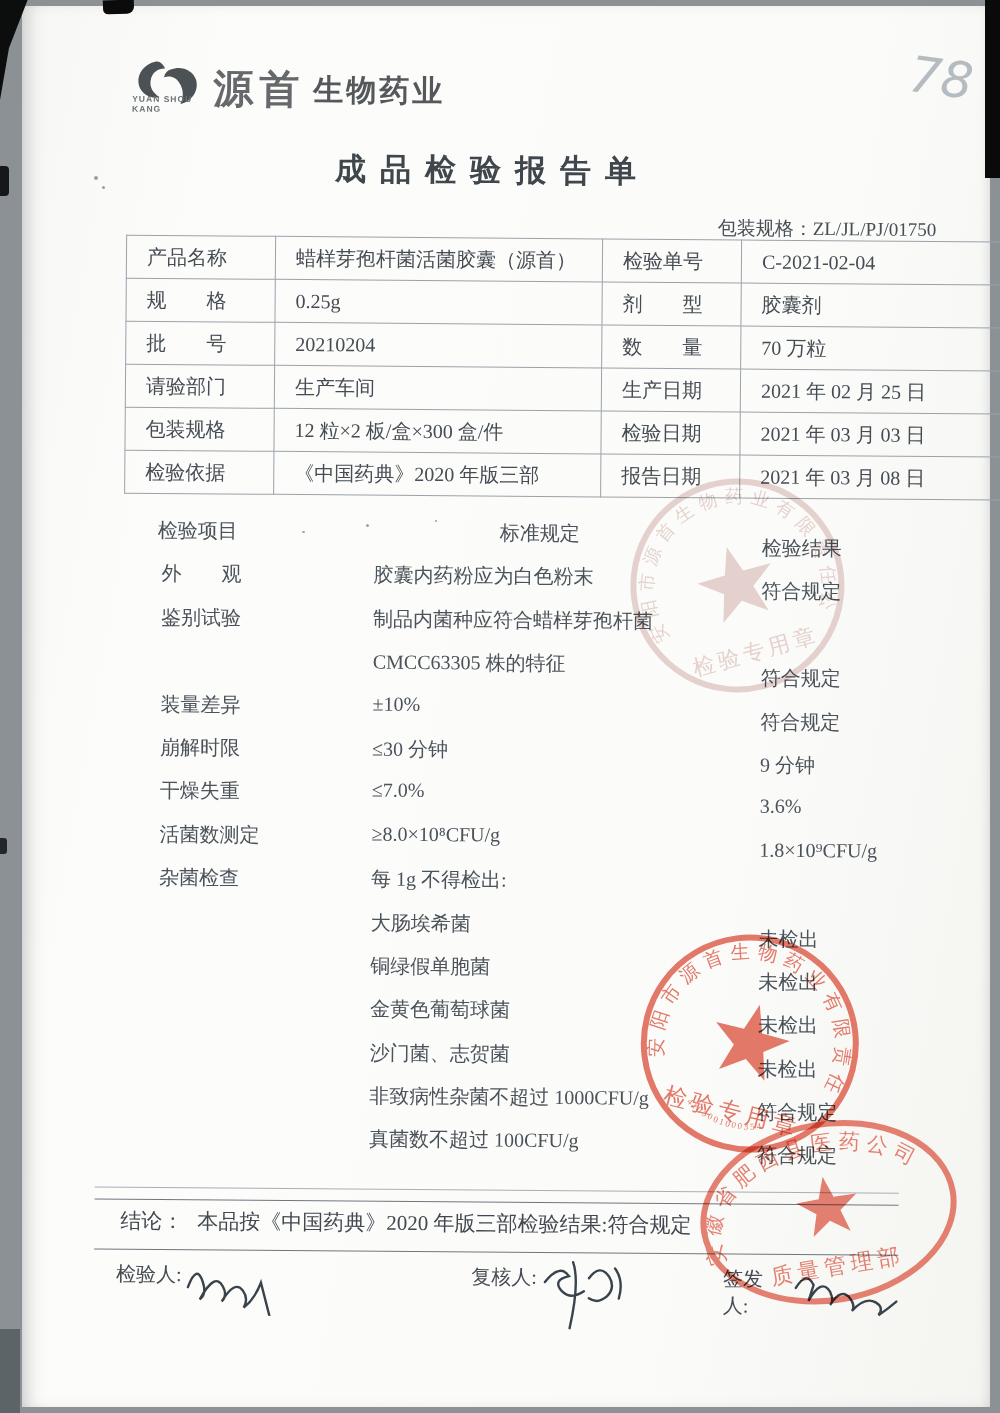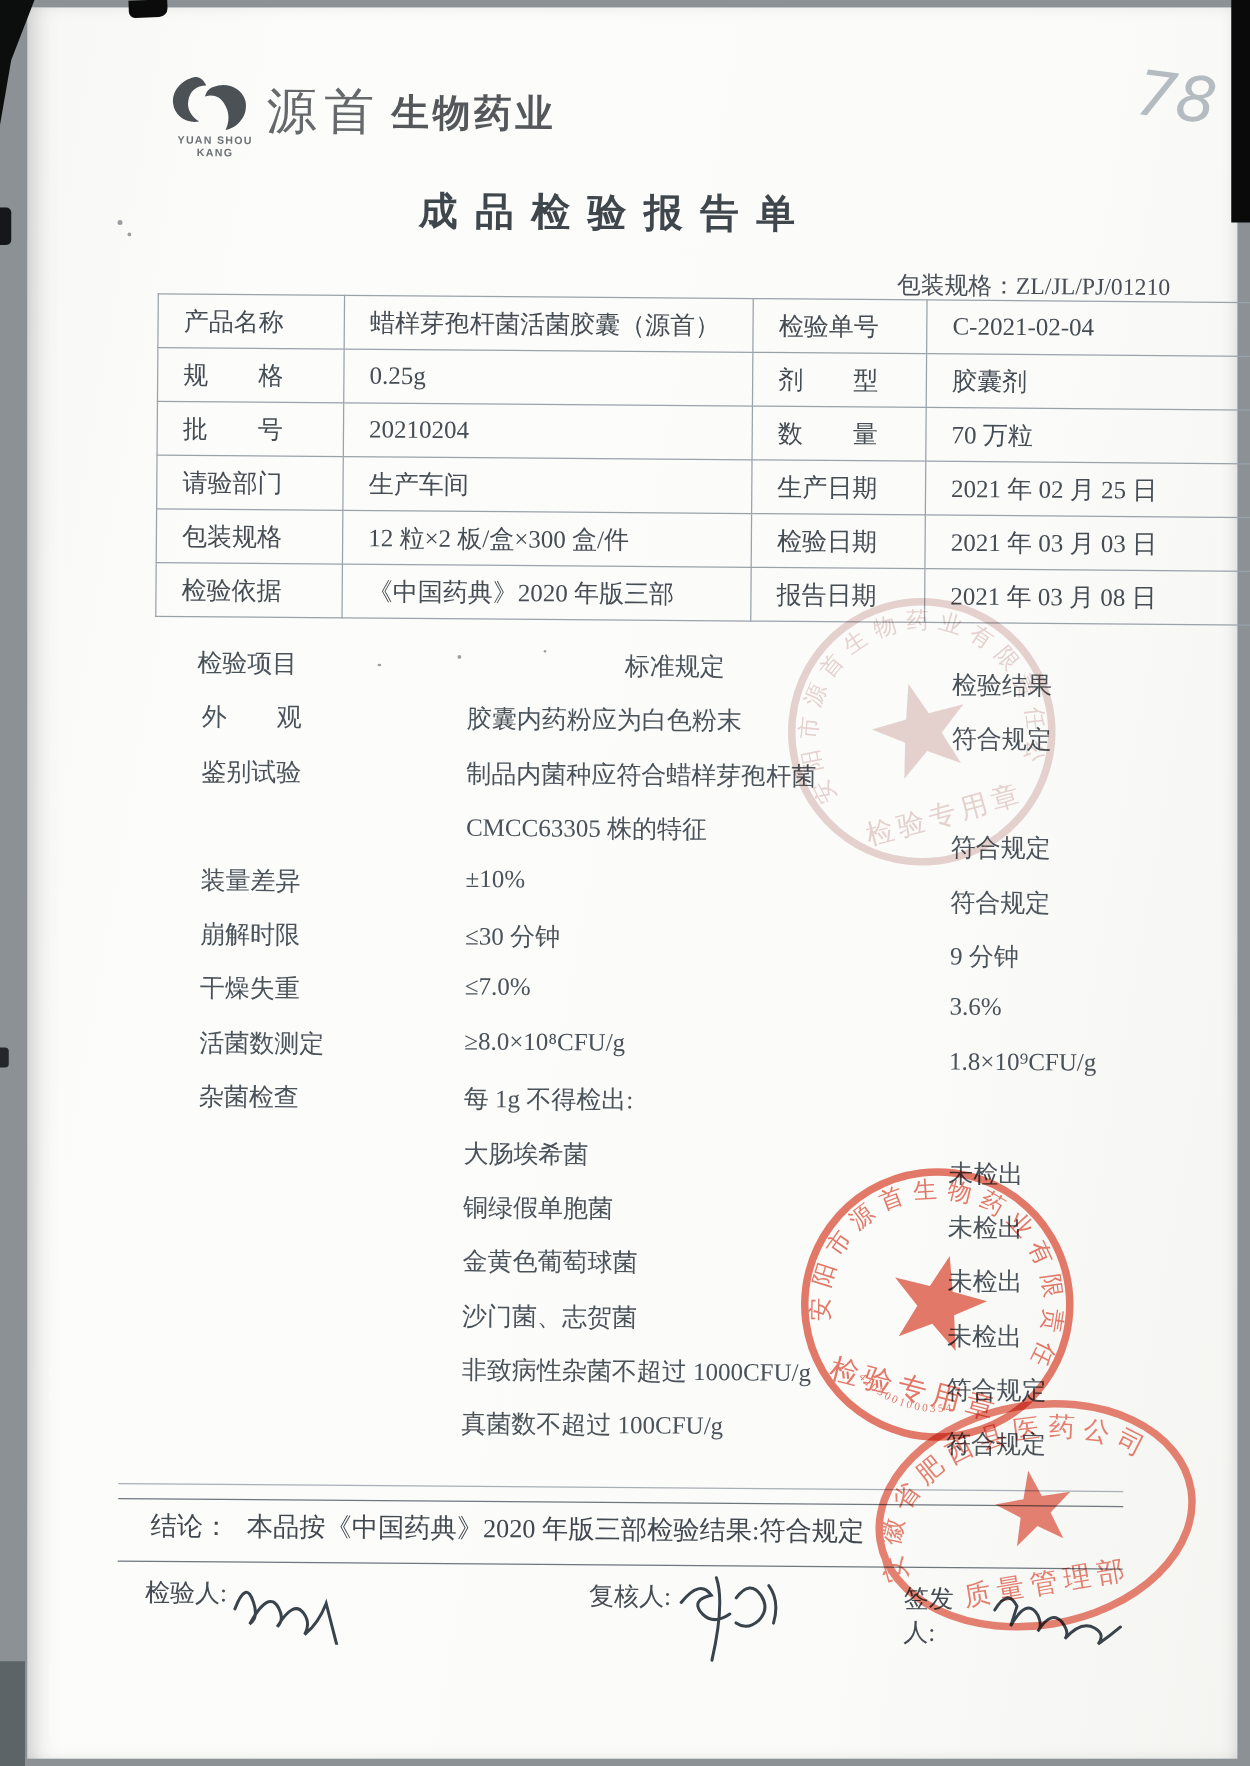--- a/index.html
+++ b/index.html
@@ -21,22 +21,22 @@
   .mark-top{left:103px;top:0;width:31px;height:14px;background:#0b0b0b;border-radius:0 0 7px 5px;transform:rotate(-2deg);}
   .mark-right{right:0;top:0;width:15px;height:178px;background:#0a0a0a;}
   .mark-left1{left:0;top:166px;width:9px;height:30px;background:#15171a;border-radius:0 4px 4px 0;}
   .mark-left2{left:0;top:838px;width:7px;height:16px;background:#23262a;border-radius:0 3px 3px 0;}
   .mark-bl{left:0;bottom:0;width:20px;height:84px;background:#5d6468;}
   .speck{position:absolute;background:#4c5257;border-radius:50%;opacity:.55;}
 
   
   .logo{position:absolute;left:138px;top:60px;display:flex;align-items:flex-start;}
   .logo-icon{width:62px;height:50px;}
-  .logo-en{position:absolute;left:133px;top:108px;width:80px;text-align:center;font-family:"Liberation Sans","DejaVu Sans",sans-serif;font-size:8.5px;font-weight:bold;letter-spacing:1px;color:#6b7174;}
-  .brand-cn{font-size:40px;color:#66696b;margin-left:14px;margin-top:2px;letter-spacing:6px;font-weight:400;}
+  .logo-en{position:absolute;left:133px;top:95px;width:80px;text-align:left;font-family:"Liberation Sans","DejaVu Sans",sans-serif;font-size:8.5px;font-weight:bold;letter-spacing:1px;color:#6b7174;}
+  .brand-cn{font-size:40px;color:#66696b;margin-left:14px;margin-top:2px;letter-spacing:6px;font-weight:700;}
   .brand-suffix{font-size:30px;color:#54585b;font-weight:bold;letter-spacing:3px;margin-left:8px;margin-top:10px;font-family:"Liberation Sans","DejaVu Sans",sans-serif;}
 
   .page-num{position:absolute;right:26px;top:44px;font-size:50px;color:#b4bcc1;transform:rotate(7deg);font-family:"DejaVu Sans",sans-serif;font-style:italic;}
 
   .title{position:absolute;left:0;top:148px;width:960px;text-align:center;font-size:31px;font-weight:bold;color:#3f464c;letter-spacing:14px;padding-left:14px;}
 
   .doc-no{position:absolute;right:62px;top:212px;font-size:19px;color:#474e55;}
 
   table.info{position:absolute;left:128px;top:236px;width:812px;border-collapse:collapse;table-layout:fixed;}
   table.info td{border:1.6px solid #9aa2aa;height:42px;font-size:20px;color:#454c53;padding:0 0 0 20px;}
@@ -89,21 +89,21 @@
     <span class="brand-cn">源首</span>
     <span class="brand-suffix">生物药业</span>
   </div>
   <div class="logo-en">YUAN SHOU KANG</div>
 
   <div class="page-num">78</div>
 
   <div class="title">成品检验报告单</div>
 
   <div class="doc-no">
-    <span>包装规格：</span><span>ZL/JL/PJ/01210</span>
+    <span>包装规格：</span><span>ZL/JL/PJ/01750</span>
   </div>
 
   <table class="info">
     <tbody>
         <tr>
       <td class="c1">产品名称</td>
       <td class="c2">蜡样芽孢杆菌活菌胶囊（源首）</td>
       <td class="c3">检验单号</td>
       <td class="c4">C-2021-02-04</td>
     </tr>

